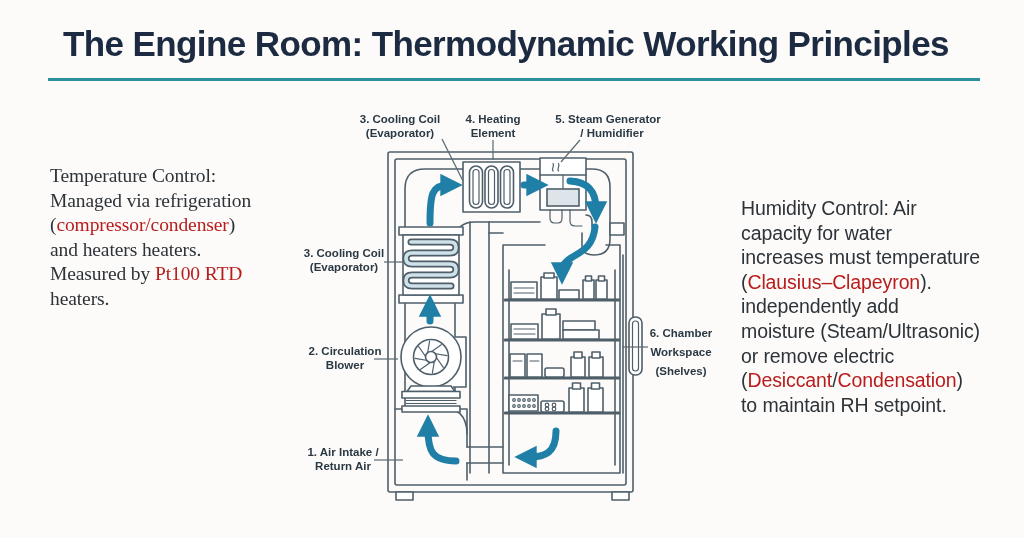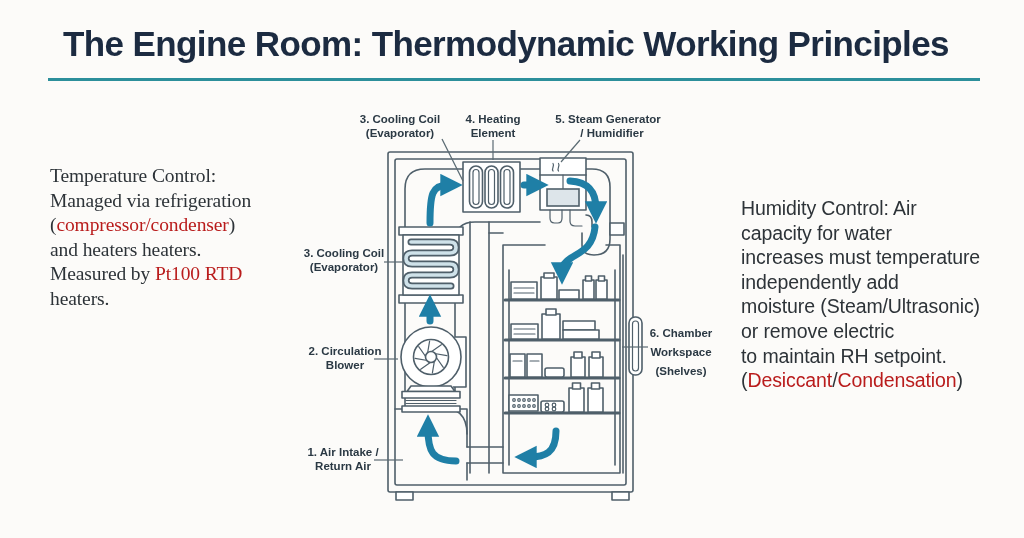--- a/index.html
+++ b/index.html
@@ -35,25 +35,26 @@
     <div class="tline"><span>(</span><span class="tl">compressor/condenser</span><span>)</span></div>
     <div class="tline"><span>and heaters heaters.</span></div>
     <div class="tline"><span>Measured by </span><span class="tl">Pt100 RTD</span></div>
     <div class="tline"><span>heaters.</span></div>
   </div>
 
   <div class="panel right">
     <div class="tline"><span>Humidity Control: Air</span></div>
     <div class="tline"><span>capacity for water</span></div>
     <div class="tline"><span>increases must temperature</span></div>
+    <div class="tline"><span>(</span><span class="tl">Clausius–Clapeyron</span><span>).</span></div>
     <div class="tline"><span>independently add</span></div>
     <div class="tline"><span>moisture (Steam/Ultrasonic)</span></div>
     <div class="tline"><span>or remove electric</span></div>
+    <div class="tline"><span>(</span><span class="tl">Desiccant</span><span>/</span><span class="tl">Condensation</span><span>)</span></div>
     <div class="tline"><span>to maintain RH setpoint.</span></div>
-    <div class="tline"><span>(</span><span class="tl">Desiccant</span><span>/</span><span class="tl">Condensation</span><span>)</span></div>
   </div>
 
   <svg style="position:absolute;left:290px;top:105px;" width="440" height="415" viewBox="0 0 440 415">
     <defs>
       <marker id="ah" markerWidth="3.6" markerHeight="3.4" refX="1.1" refY="1.6" orient="auto">
         <path d="M0,0 L3.2,1.6 L0,3.2 Z" fill="#1f7fa6"></path>
       </marker>
     </defs>
 
     <g>

